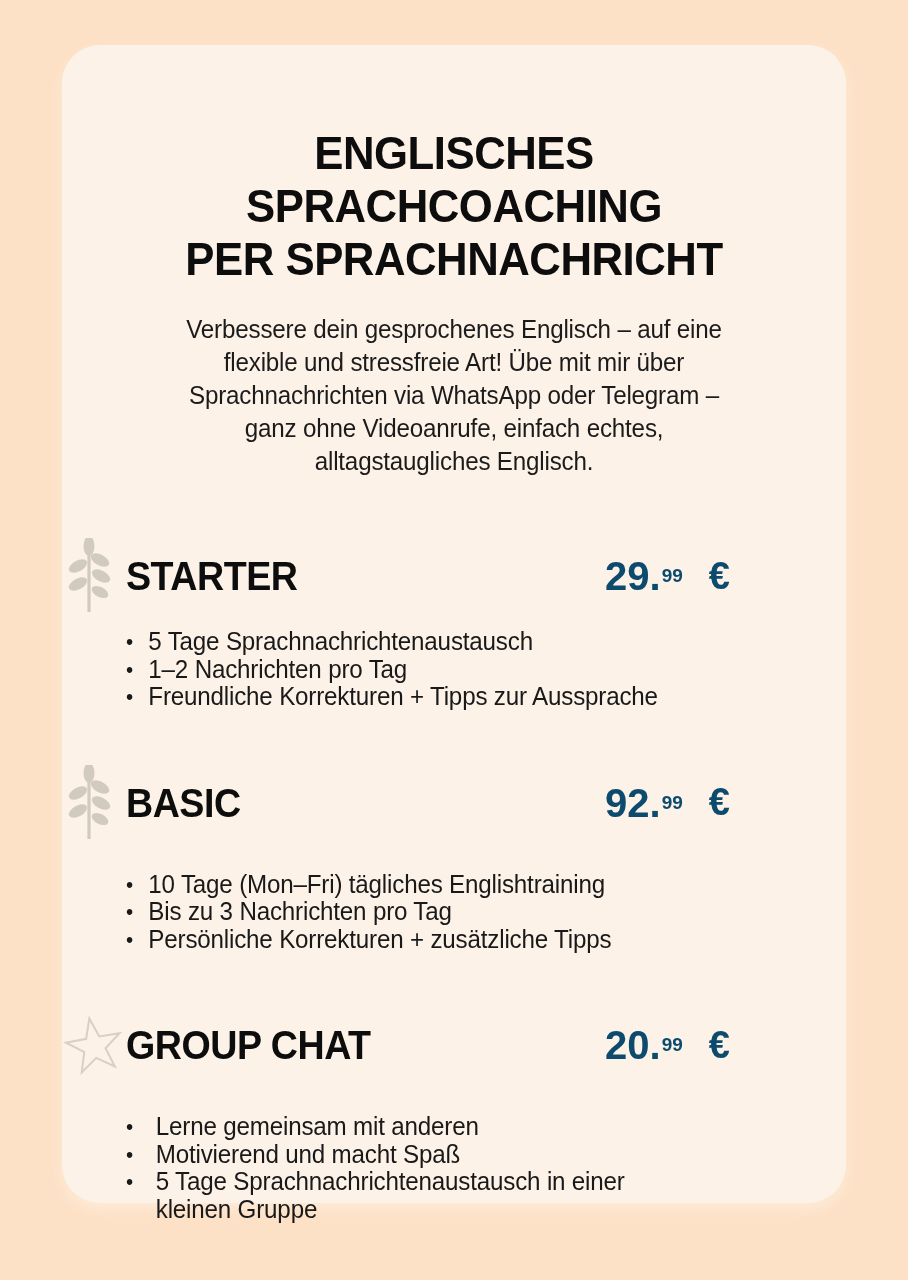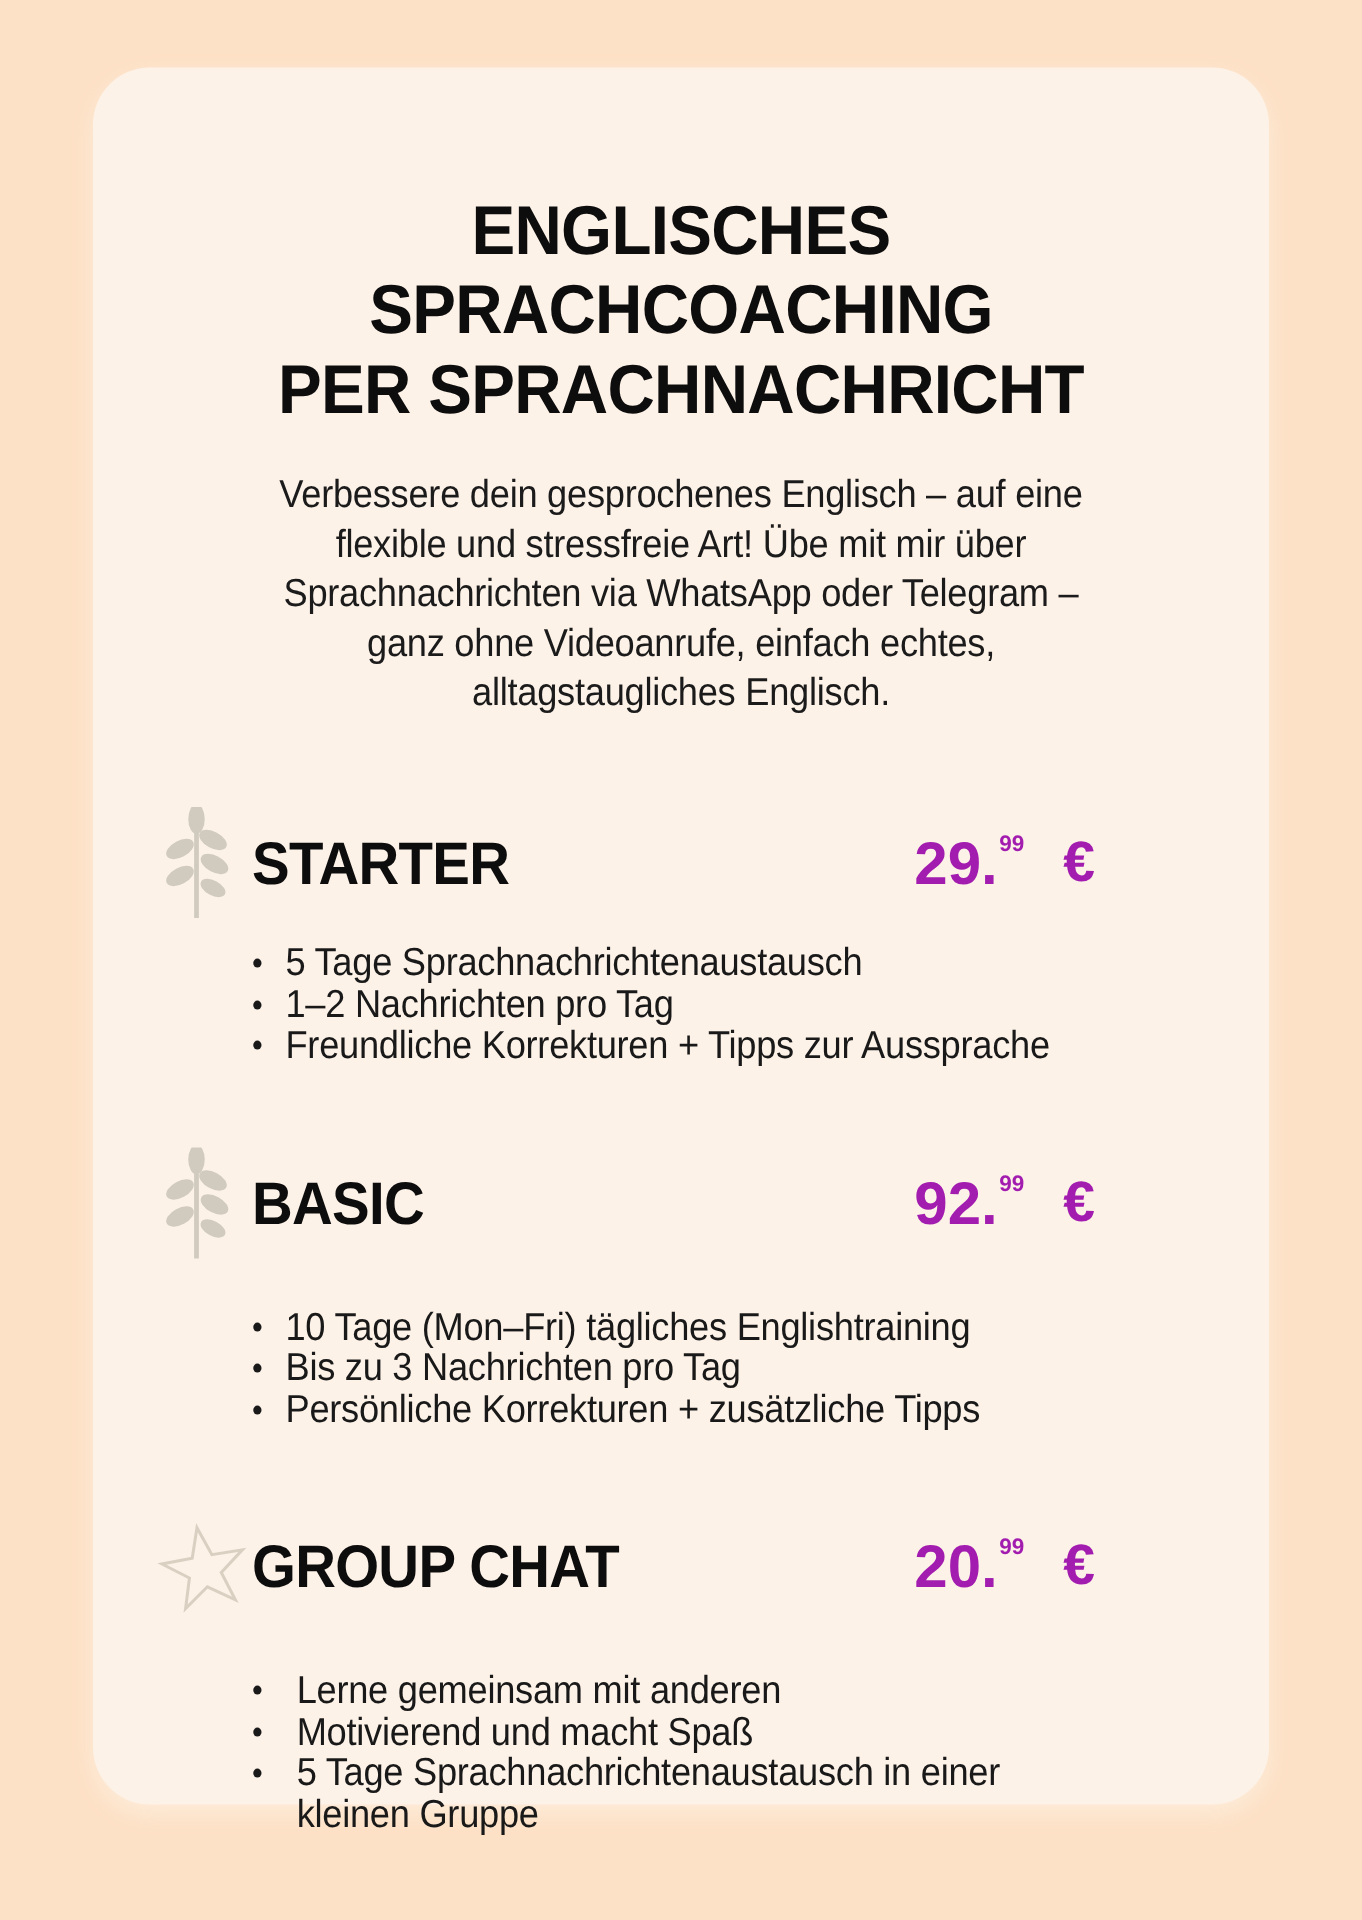--- a/index.html
+++ b/index.html
@@ -43,21 +43,20 @@
     text-align: center;
     font-size: 26px;
     line-height: 33px;
     color: #1b1b1b;
     letter-spacing: -0.2px;
     transform: scaleX(0.93);
     transform-origin: center top;
   }
   .plans {
     margin-top: 60px;
-    padding-left: 42px;
   }
   .plan + .plan { margin-top: 54px; }
   .plan-header {
     display: flex;
     align-items: center;
   }
   .plan-icon {
     width: 64px;
     flex: none;
     display: flex;
@@ -72,27 +71,27 @@
     color: #0d0d0d;
     letter-spacing: -0.5px;
     transform: scaleX(0.94);
     transform-origin: left center;
     white-space: nowrap;
   }
   .plan-price {
     margin-left: auto;
     margin-right: 116px;
     display: flex;
-    align-items: flex-start;
+    align-items: center;
     font-weight: bold;
-    color: #a21caf;
+    color: #0c4a6e;
     flex: none;
   }
   .price-whole { font-size: 40px; line-height: 44px; }
-  .price-cents { font-size: 15px; margin-left: 1px; }
+  .price-cents { font-size: 19px; margin-left: 1px; }
   .price-euro  { font-size: 38px; margin-left: 26px; }
   .plan-features {
     list-style: none;
     margin: 14px 0 0 64px;
     padding: 0;
     font-size: 26px;
     line-height: 27.5px;
     color: #191919;
     letter-spacing: -0.2px;
     width: 700px;

